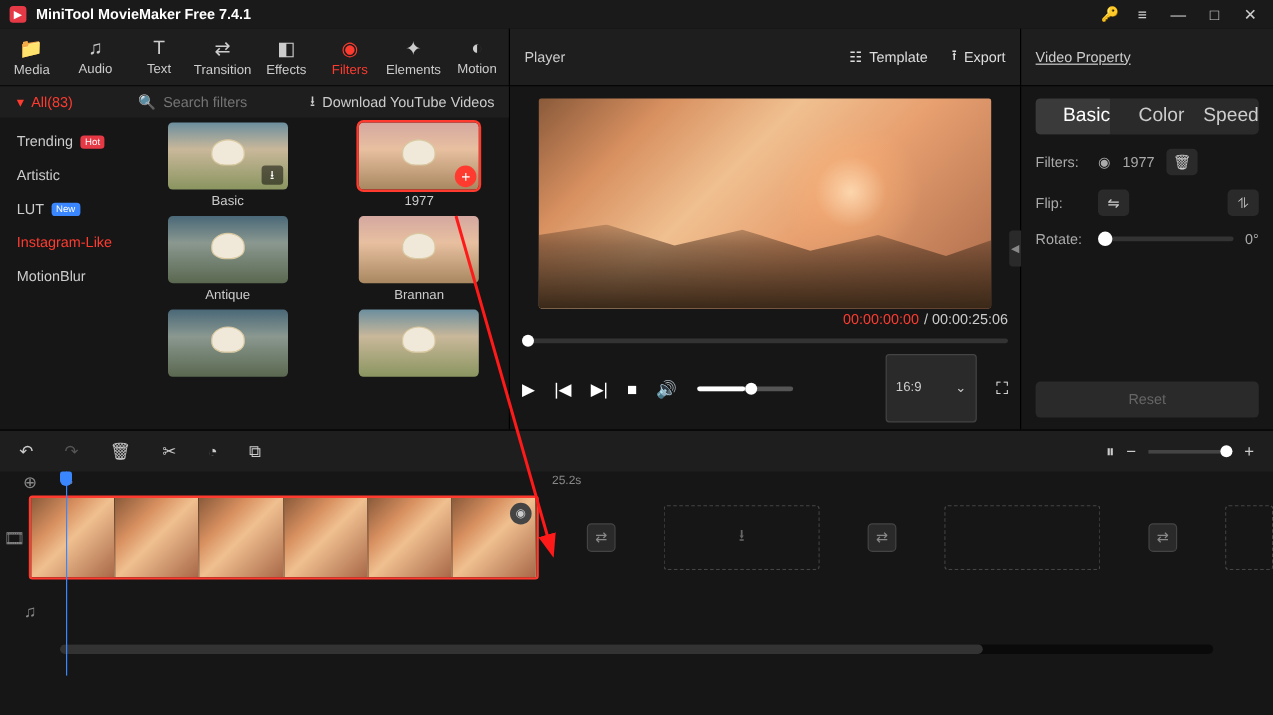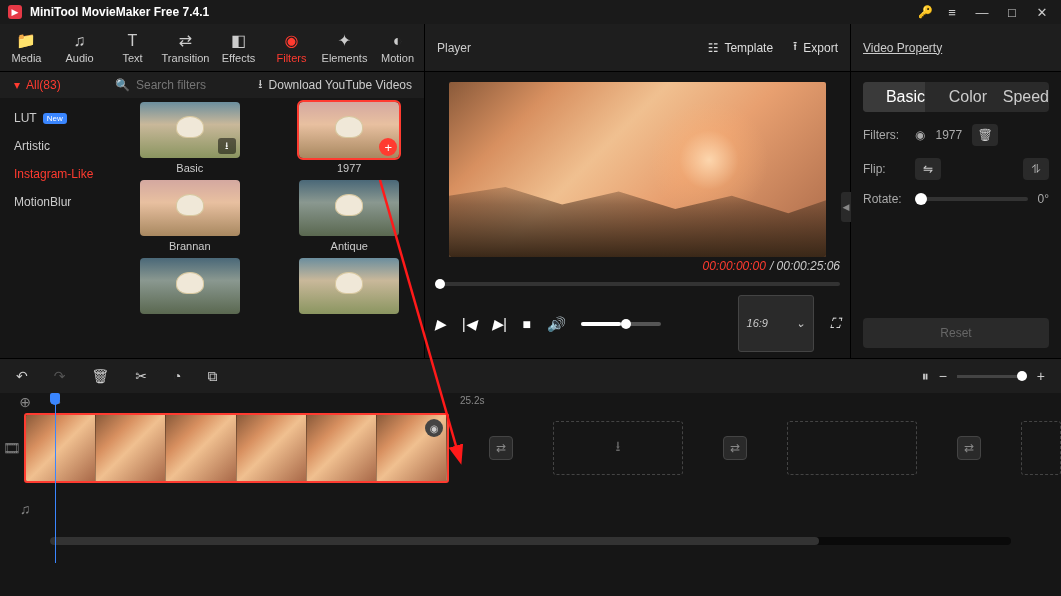--- a/index.html
+++ b/index.html
@@ -38,21 +38,21 @@
 .thumb-grid::-webkit-scrollbar-thumb { background: #444; }
 .thumb-cell { display: flex; flex-direction: column; align-items: center; gap: 4px; }
 .thumb { width: 100px; height: 56px; border-radius: 4px; position: relative; background: linear-gradient(180deg, #6b8e9e 0%, #c9b89a 40%, #8a9560 100%); }
 .thumb.sel { outline: 2px solid #ff3b30; }
 .thumb.warm { background: linear-gradient(180deg, #d4a8a0 0%, #e8c0a0 40%, #a88860 100%); }
 .thumb.cool { background: linear-gradient(180deg, #4a6878 0%, #8a9890 40%, #5a6850 100%); }
 .thumb-label { font-size: 11px; color: #ccc; height: 14px; }
 .thumb .dl { position: absolute; right: 4px; bottom: 4px; width: 18px; height: 16px; background: rgba(0,0,0,.5); border-radius: 3px; color: #fff; font-size: 10px; display: flex; align-items: center; justify-content: center; }
 .thumb .add { position: absolute; right: 2px; bottom: 2px; width: 18px; height: 18px; background: #ff3b30; border-radius: 50%; color: #fff; font-size: 13px; display: flex; align-items: center; justify-content: center; }
 .hat { position: absolute; left: 50%; top: 45%; transform: translate(-50%,-50%); width: 28px; height: 22px; border-radius: 50% 50% 40% 40%; background: #f0e8d8; border: 1px solid #d8c8a0; }
-.player-panel { flex: 1; display: flex; flex-direction: column; border-right: 1px solid #000; padding: 10px 10px 4px; font-style: italic; }
+.player-panel { flex: 1; display: flex; flex-direction: column; border-right: 1px solid #000; padding: 10px 10px 4px; }
 .video-view { flex: 1; margin: 0 14px; background: linear-gradient(135deg, #8a5a3a 0%, #d89060 20%, #f0c090 40%, #e8a070 60%, #a86848 100%); border-radius: 2px; position: relative; overflow: hidden; }
 .sunflare { position: absolute; top: 10%; right: 15%; width: 120px; height: 120px; background: radial-gradient(circle, rgba(255,220,180,.9), rgba(255,180,120,.3), transparent 70%); border-radius: 50%; }
 .rocks { position: absolute; bottom: 0; left: 0; right: 0; height: 50%; background: linear-gradient(0deg, #3a2818 0%, rgba(90,60,40,.6) 60%, transparent); clip-path: polygon(0 30%, 15% 20%, 30% 40%, 45% 25%, 60% 45%, 75% 30%, 90% 50%, 100% 35%, 100% 100%, 0 100%); }
 .seek { height: 18px; display: flex; align-items: center; }
 .seek-track { flex: 1; height: 4px; background: #333; border-radius: 2px; position: relative; }
 .seek-dot { position: absolute; left: 0; top: -3px; width: 10px; height: 10px; background: #fff; border-radius: 50%; }
 .time-row { display: flex; justify-content: flex-end; gap: 4px; font-size: 12px; padding: 2px 0; }
 .time-cur { color: #ff3b30; }
 .time-tot { color: #ccc; }
 .ctrl-row { display: flex; align-items: center; gap: 16px; padding: 2px 0; }
@@ -178,26 +178,30 @@
         <input placeholder="Search filters" style="">
       </div>
       <div class="dl-yt">
         <span>⭳</span>
         <span>Download YouTube Videos</span>
       </div>
     </div>
     <div class="filter-body">
       <div class="cat-list">
         <div class="cat-item">
+            <span>Trending</span>
+            <span class="badge hot">Hot</span>
+          </div>
+        <div class="cat-item">
+            <span>Artistic</span>
+          </div>
+        <div class="cat-item">
             <span>LUT</span>
             <span class="badge new">New</span>
           </div>
-        <div class="cat-item">
-            <span>Artistic</span>
-          </div>
         <div class="cat-item active">
             <span>Instagram-Like</span>
           </div>
         <div class="cat-item">
             <span>MotionBlur</span>
           </div>
       </div>
       <div class="thumb-grid">
         <div class="thumb-cell">
             <div class="thumb">
@@ -207,30 +211,30 @@
             <div class="thumb-label">Basic</div>
           </div>
         <div class="thumb-cell">
             <div class="thumb warm sel">
               <div class="hat"></div>
               <div class="add">+</div>
             </div>
             <div class="thumb-label">1977</div>
           </div>
         <div class="thumb-cell">
+            <div class="thumb cool">
+              <div class="hat"></div>
+            </div>
+            <div class="thumb-label">Antique</div>
+          </div>
+        <div class="thumb-cell">
             <div class="thumb warm">
               <div class="hat"></div>
             </div>
             <div class="thumb-label">Brannan</div>
-          </div>
-        <div class="thumb-cell">
-            <div class="thumb cool">
-              <div class="hat"></div>
-            </div>
-            <div class="thumb-label">Antique</div>
           </div>
         <div class="thumb-cell">
             <div class="thumb cool">
               <div class="hat"></div>
             </div>
             <div class="thumb-label"></div>
           </div>
         <div class="thumb-cell">
             <div class="thumb">
               <div class="hat"></div>

